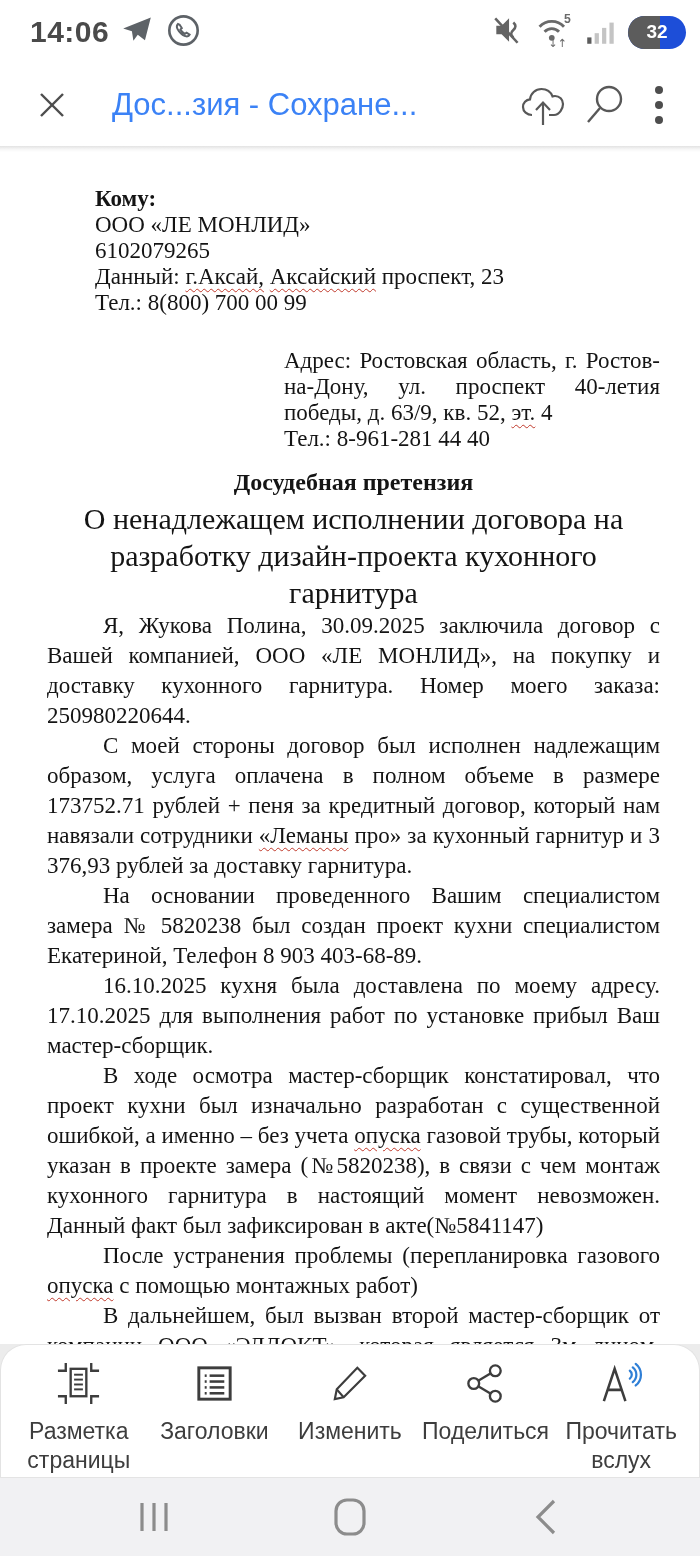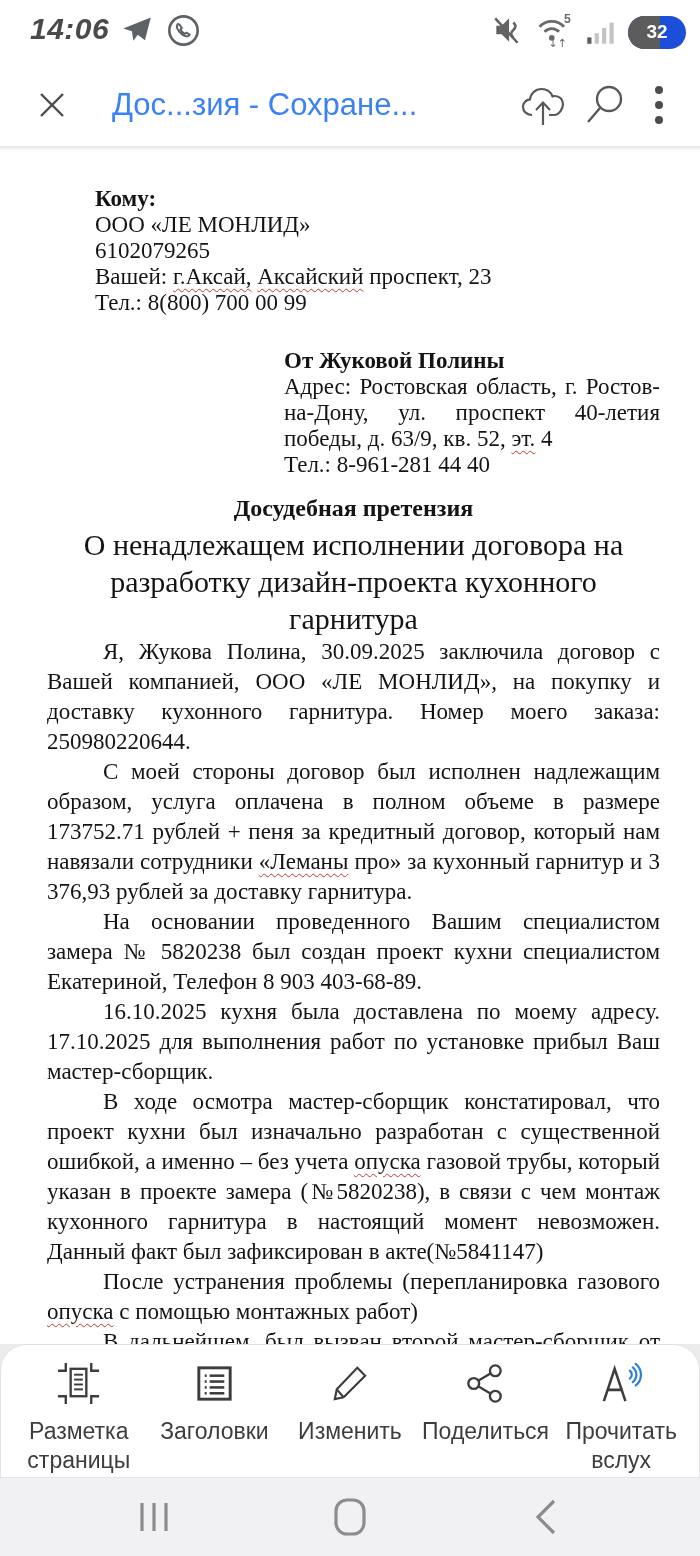--- a/index.html
+++ b/index.html
@@ -2,21 +2,21 @@
 <html><head>
 <meta charset="utf-8">
 <style>
   * { margin:0; padding:0; box-sizing:border-box; }
   html,body { width:700px; height:1556px; }
   body { font-family:"Liberation Sans", sans-serif; background:#fff; }
   .screen { width:700px; height:1556px; display:flex; flex-direction:column; overflow:hidden; background:#fff; }
 
   
   .status-bar { height:64px; flex:0 0 auto; display:flex; align-items:center; justify-content:space-between; padding:0 14px 0 30px; background:#fff; }
-  .sb-left { display:flex; align-items:flex-start; gap:10px;font-style:italic; }
+  .sb-left { display:flex; align-items:center; gap:10px; }
   .sb-time { font-size:30px; font-weight:600; color:#4a4a4a; letter-spacing:0.5px; }
   .sb-right { display:flex; align-items:center; gap:9px; }
   .batt { position:relative; width:58px; height:33px; border-radius:17px; background:#1d4ed8; overflow:hidden; }
   .batt-fill { position:absolute; left:0; top:0; bottom:0; width:55%; background:#5c5c5c; }
   .batt-num { position:absolute; inset:0; display:flex; align-items:center; justify-content:center; color:#fff; font-size:19px; font-weight:700; }
 
   
   .app-bar { height:82px; flex:0 0 auto; display:flex; align-items:center; background:#fff; padding:0 18px 0 32px; }
   .ab-title { flex:1; margin-left:40px; font-size:31px; color:#3b82f6; white-space:nowrap; overflow:hidden; }
   .ab-ico { width:62px; height:62px; display:flex; align-items:center; justify-content:center; flex:0 0 auto; }
@@ -127,25 +127,24 @@
       </svg>
     </span>
   </div>
   <div class="ab-divider"></div>
 
   <div class="document">
     <div class="to-block">
         <div class="doc-line"><span class="b">Кому:</span></div>
         <div class="doc-line"><span>ООО «ЛЕ МОНЛИД»</span></div>
         <div class="doc-line"><span>6102079265</span></div>
-        <div class="doc-line"><span>Вашей: </span><span class="sq">г.Аксай,</span><span> </span><span class="sq">Аксайский</span><span> проспект, 23</span></div>
+        <div class="doc-line"><span>Данный: </span><span class="sq">г.Аксай,</span><span> </span><span class="sq">Аксайский</span><span> проспект, 23</span></div>
         <div class="doc-line"><span>Тел.: 8(800) 700 00 99</span></div>
       </div>
     <div class="from-block">
-        <div class="doc-line"><span class="b">От Жуковой Полины</span></div>
         <div class="doc-line"><span>Адрес: Ростовская область, г. Ростов-на-Дону, ул. проспект 40-летия победы, д. 63/9, кв. 52, </span><span class="sq">эт.</span><span> 4</span></div>
         <div class="doc-line"><span>Тел.: 8-961-281 44 40</span></div>
       </div>
     <div class="doc-title">Досудебная претензия</div>
     <div class="doc-subtitle">О ненадлежащем исполнении договора на разработку дизайн-проекта кухонного гарнитура</div>
     <div class="paras">
         <div class="doc-line"><span>Я, Жукова Полина, 30.09.2025 заключила договор с Вашей компанией, ООО «ЛЕ МОНЛИД», на покупку и доставку кухонного гарнитура. Номер моего заказа: 250980220644.</span></div>
         <div class="doc-line"><span>С моей стороны договор был исполнен надлежащим образом, услуга оплачена в полном объеме в размере 173752.71 рублей + пеня за кредитный договор, который нам навязали сотрудники </span><span class="sq">«Леманы</span><span> про» за кухонный гарнитур и 3 376,93 рублей за доставку гарнитура.</span></div>
         <div class="doc-line"><span>На основании проведенного Вашим специалистом замера № 5820238 был создан проект кухни специалистом Екатериной, Телефон 8 903 403-68-89.</span></div>
         <div class="doc-line"><span>16.10.2025 кухня была доставлена по моему адресу. 17.10.2025 для выполнения работ по установке прибыл Ваш мастер-сборщик.</span></div>

